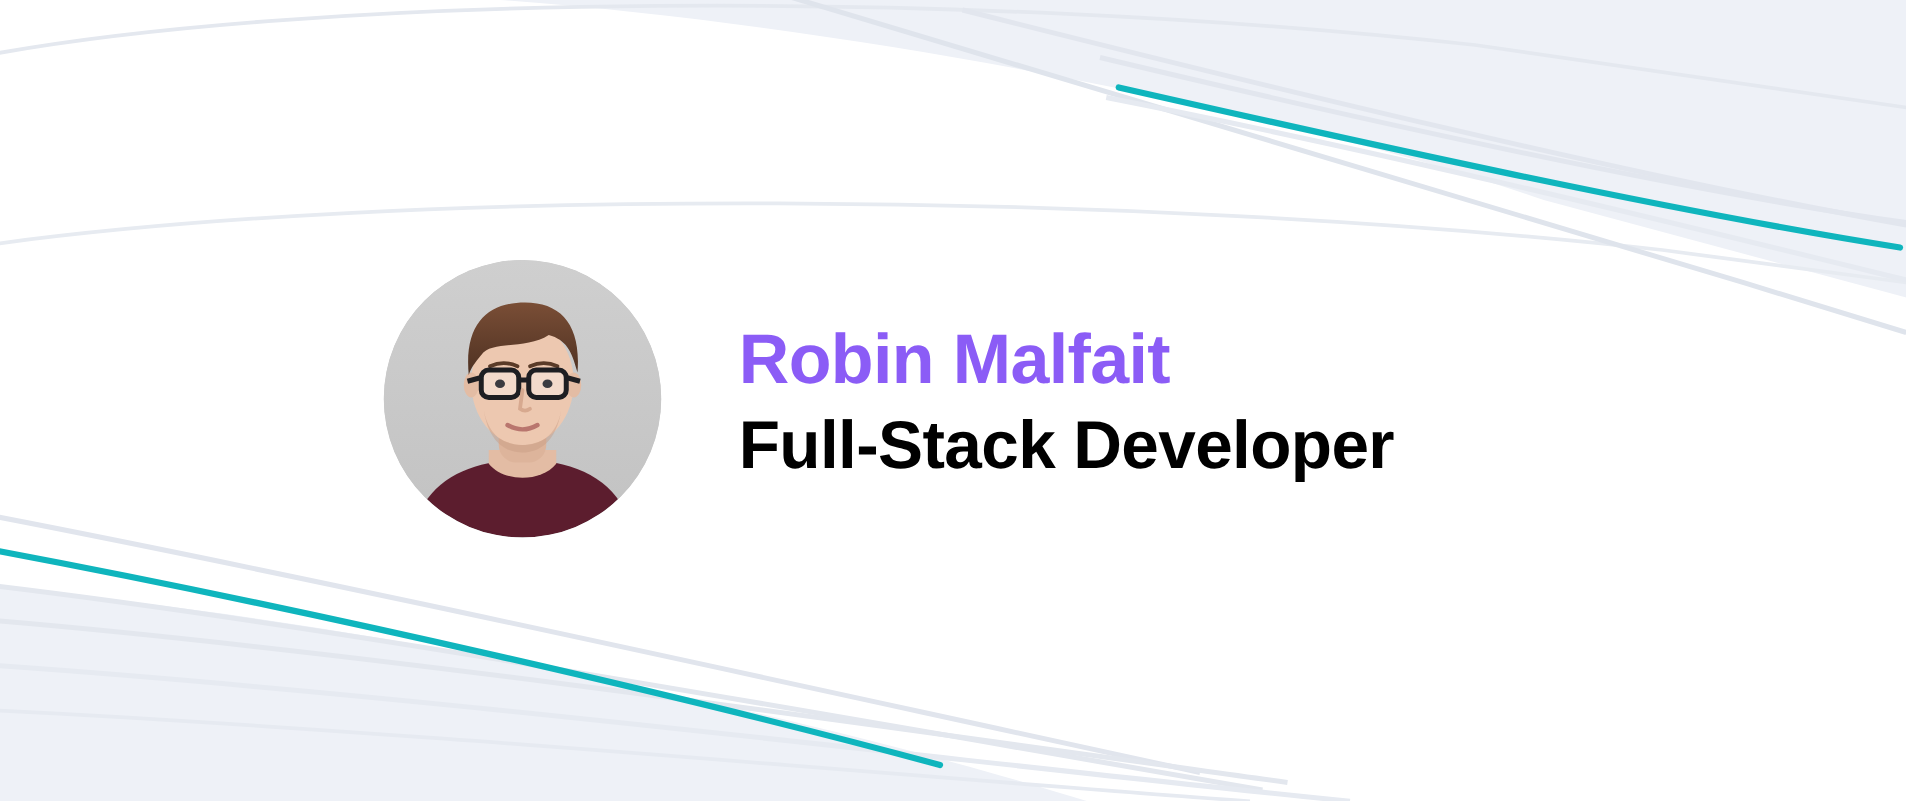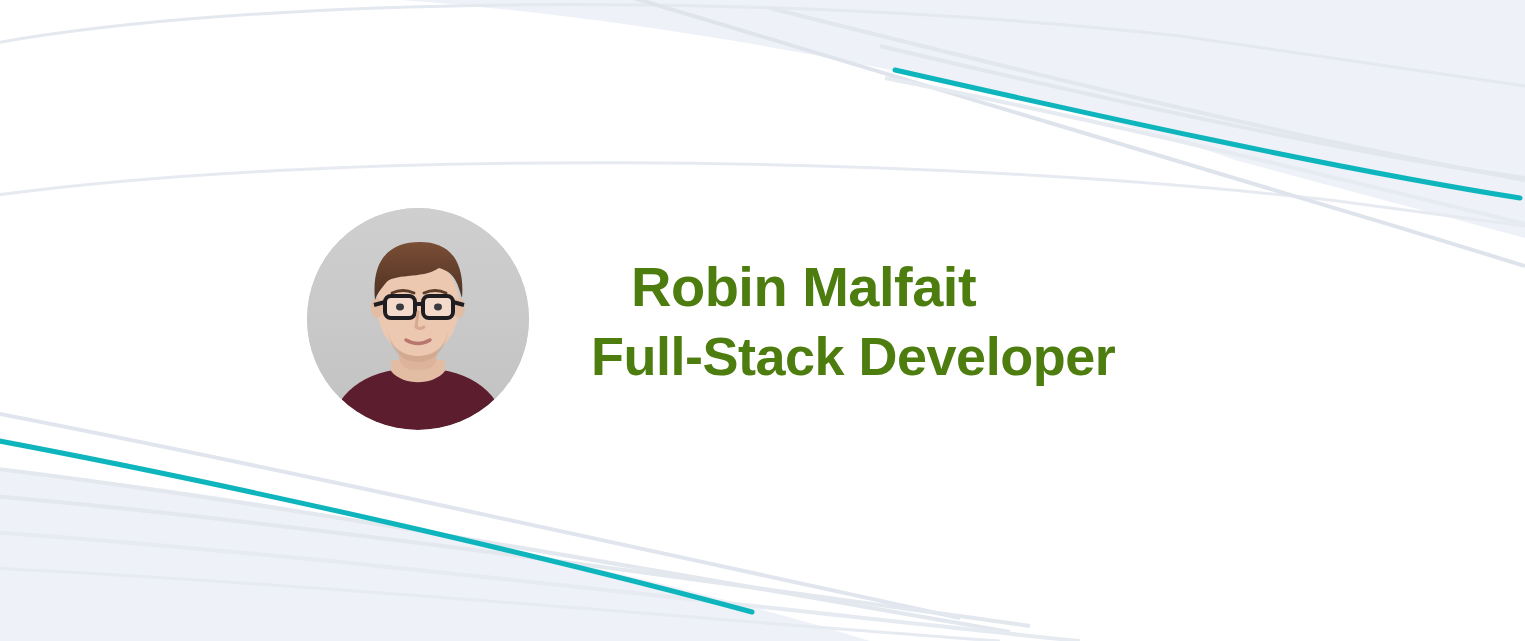--- a/index.html
+++ b/index.html
@@ -151,18 +151,18 @@
           <path d="M 111 104 L 109 119 q 4 3 8 0" stroke="#D7A98F" stroke-width="3" fill="none" stroke-linecap="round"></path>
 
           <path d="M 99 132 q 12 7 24 0" stroke="#B9766E" stroke-width="3.5" fill="none" stroke-linecap="round"></path>
 
           <path d="M 80 120 C 84 146 98 154 111 154 C 124 154 138 146 142 120 C 138 142 124 148 111 148 C 98 148 84 142 80 120 Z" fill="#C79C82" opacity="0.45"></path>
         </g>
       </svg>
     </div>
 
     <div class="identity">
-      <div class="person-name" style="color: #4d7c0f; margin-left: 40px;">Robin Malfait</div>
-      <div class="person-role" style="color: #4d7c0f;">Full-Stack Developer</div>
+      <div class="person-name" style="color: #8b5cf6;">Robin Malfait</div>
+      <div class="person-role" style="color: #000000;">Full-Stack Developer</div>
     </div>
 
   </div>
 </div>
 
 </body></html>

